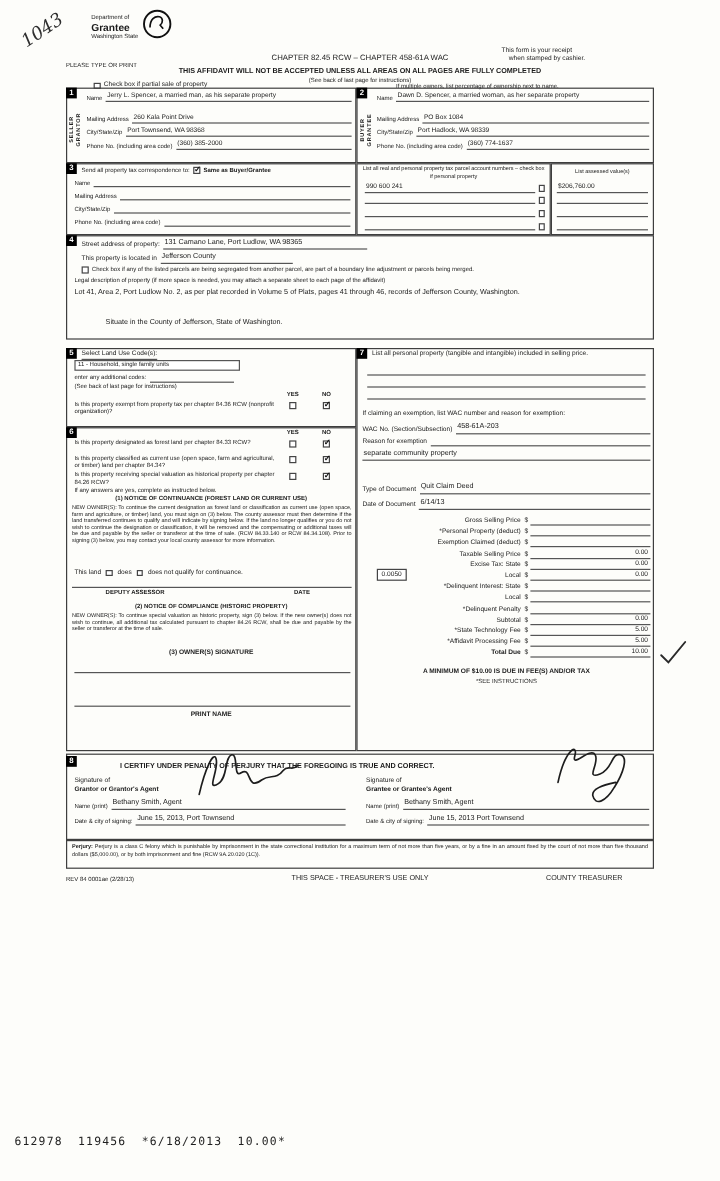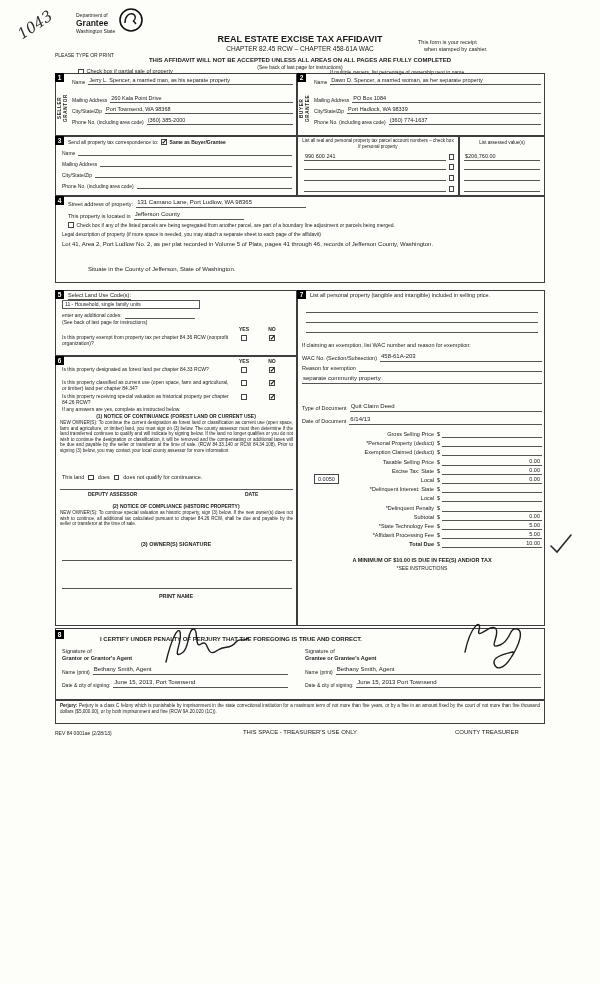--- a/index.html
+++ b/index.html
@@ -48,21 +48,20 @@
   <div class="abs" style="left:76px;top:12px;width:60px;">
     <div class="t5">Department of</div>
     <div class="b" style="font-size:8.5px;">Grantee</div>
     <div class="t5">Washington State</div>
   </div>
   <svg class="abs" style="left:118px;top:7px;" width="26" height="26" viewBox="0 0 26 26">
     <circle cx="13" cy="13" r="11" fill="none" stroke="#111" stroke-width="1.6"></circle>
     <path d="M7 16 C7 9 11 6 15 7 C18 8 18 12 15.5 14 L18 17" fill="none" stroke="#111" stroke-width="1.4"></path>
   </svg>
 
-  <div class="abs t9 b ctr" style="left:140px;top:35px;width:320px;">REAL ESTATE EXCISE TAX AFFIDAVIT</div>
   <div class="abs t65 ctr" style="left:140px;top:45px;width:320px;">CHAPTER 82.45 RCW – CHAPTER 458-61A WAC</div>
   <div class="abs" style="left:418px;top:39px;width:115px;">
     <div class="t55">This form is your receipt</div>
     <div class="t55" style="padding-left:6px;">when stamped by cashier.</div>
   </div>
   <div class="abs t5" style="left:55px;top:52px;">PLEASE TYPE OR PRINT</div>
   <div class="abs t6 b ctr" style="left:55px;top:57px;width:490px;">THIS AFFIDAVIT WILL NOT BE ACCEPTED UNLESS ALL AREAS ON ALL PAGES ARE FULLY COMPLETED</div>
   <div class="abs t5 ctr" style="left:55px;top:64px;width:490px;">(See back of last page for instructions)</div>
 
   <div class="abs" style="left:78px;top:68px;display:flex;align-items:center;gap:3px;">
@@ -402,14 +401,15 @@
     <div class="t45 jst" style="padding:2px 4px;">
       <span class="b">Perjury:</span>
       <span>Perjury is a class C felony which is punishable by imprisonment in the state correctional institution for a maximum term of not more than five years, or by a fine in an amount fixed by the court of not more than five thousand dollars ($5,000.00), or by both imprisonment and fine (RCW 9A.20.020 (1C)).</span>
     </div>
   </div>
 
   <div class="abs t5" style="left:55px;top:730px;">REV 84 0001ae (2/28/13)</div>
   <div class="abs t6 ctr" style="left:155px;top:729px;width:290px;">THIS SPACE - TREASURER'S USE ONLY</div>
   <div class="abs t6" style="left:455px;top:729px;">COUNTY TREASURER</div>
 
+  <div class="abs stamp" style="left:12px;top:946px;">612978 119456 *6/18/2013 10.00*</div>
 
 </div>
 
 </body></html>

